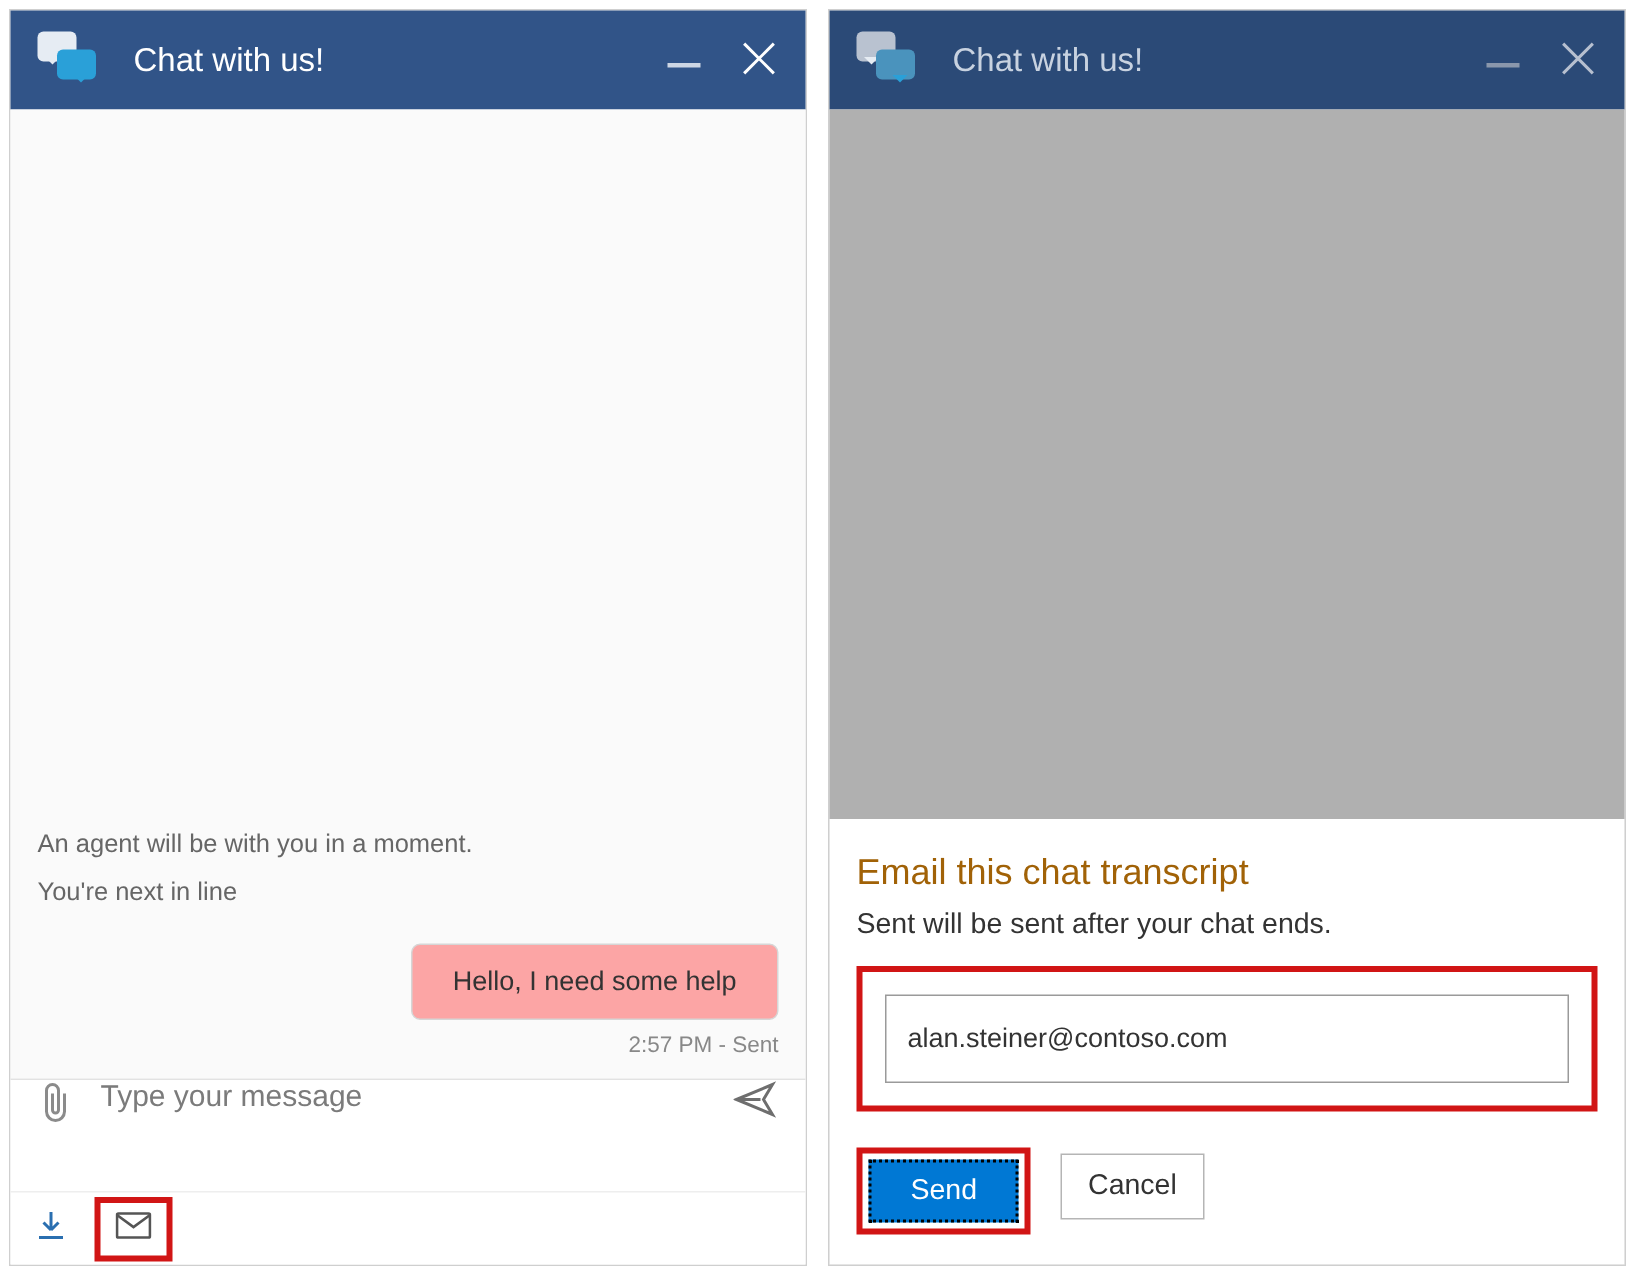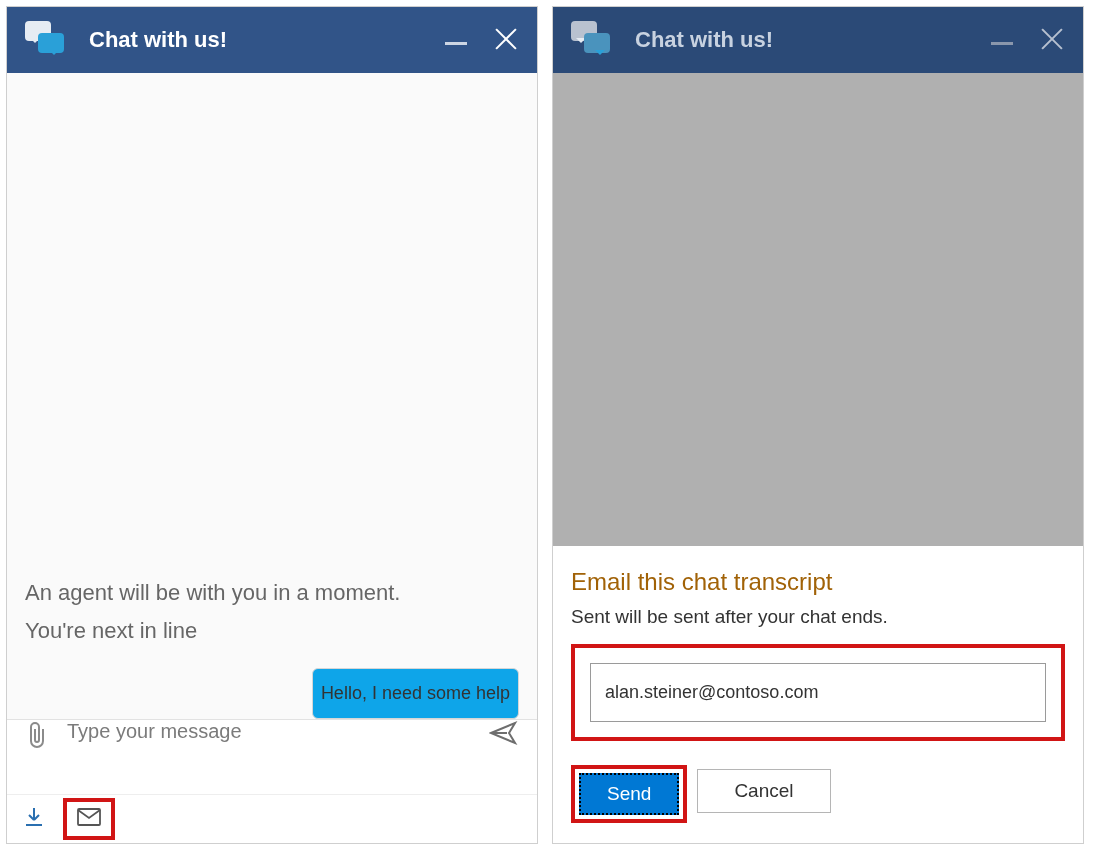--- a/index.html
+++ b/index.html
@@ -1,35 +1,35 @@
 <!DOCTYPE html>
 <html><head>
 <meta charset="utf-8">
 <style>
   html,body{margin:0;padding:0;font-family:"Segoe UI",Arial,sans-serif;background:#fff}
   .stage{display:flex;gap:14px;padding:6px}
   .win{width:532px;height:838px;border:1px solid #cfcfcf;display:flex;flex-direction:column;position:relative;box-sizing:border-box}
   
   .hdr{height:66px;background:#315488;display:flex;align-items:center;padding:0 18px;color:#fff}
-  .hdr-title{font-size:22px;font-weight:700;margin-left:18px;flex:1}
+  .hdr-title{font-size:22px;font-weight:400;margin-left:18px;flex:1}
   .chat-logo{width:46px;height:38px;position:relative}
   .bubble1{position:absolute;width:26px;height:20px;background:#e6ecf3;border-radius:4px;left:0;top:0}
   .bubble1:after{content:"";position:absolute;left:5px;bottom:-7px;border:5px solid transparent;border-top-color:#e6ecf3}
   .bubble2{position:absolute;width:26px;height:20px;background:#2aa0d8;border-radius:4px;left:13px;top:12px}
   .bubble2:after{content:"";position:absolute;right:5px;bottom:-7px;border:5px solid transparent;border-top-color:#2aa0d8}
   .hdr-min{width:22px;height:3px;background:#cdd6e4;margin-right:26px;margin-top:6px;cursor:pointer}
   .hdr-x{width:26px;height:26px;position:relative;cursor:pointer}
   .hdr-x:before,.hdr-x:after{content:"";position:absolute;left:12px;top:-2px;width:2px;height:28px;background:#fff}
   .hdr-x:before{transform:rotate(45deg)}.hdr-x:after{transform:rotate(-45deg)}
   
   .body{flex:1;background:#fafafa;display:flex;flex-direction:column;padding:0 18px;overflow:hidden}
   .spacer{flex:1}
-  .sys{color:#666;font-size:22px;margin:6px 0}
+  .sys{color:#666;font-size:17px;margin:6px 0}
   .msg-row{display:flex;justify-content:flex-end;margin-top:18px}
-  .msg{border:1px solid #d6d6d6;border-radius:6px;background:#0ea5e9;padding:14px 8px;font-size:18px;color:#333;max-width:260px}
+  .msg{border:1px solid #d6d6d6;border-radius:6px;background:#fca5a5;padding:14px 27px;font-size:18px;color:#333;max-width:260px}
   .meta{text-align:right;color:#888;font-size:15px;margin:8px 0 14px 0}
   
   .composer{border-top:1px solid #e2e2e2;background:#fff;display:flex;align-items:flex-start;height:74px;padding:0 18px}
   .attach{width:24px;height:30px;position:relative;color:#868686;margin-right:18px}
   .attach svg{width:24px;height:30px;stroke:#8b8b8b;fill:none;stroke-width:2}
   .input{flex:1;font-size:20px;color:#7b7b7b}
   .send svg{width:30px;height:26px;stroke:#6e6e6e;fill:none;stroke-width:2}
   
   .foot{height:48px;background:#fff;display:flex;align-items:center;padding:0 18px;gap:20px;border-top:1px solid #eee}
   .dl svg{width:18px;height:20px;stroke:#2a6fb0;fill:none;stroke-width:2}
@@ -40,24 +40,24 @@
   .dim .hdr{background:#2b4a77}
   .dim .hdr-title{color:#c8d2e0}
   .dim .hdr-min{background:#8a97ac}
   .dim .hdr-x:before,.dim .hdr-x:after{background:#b7c0d0}
   .sys-dim{color:#555}
   .dialog{position:absolute;left:0;right:0;bottom:0;background:#fff;padding:22px 18px 20px 18px}
   .dlg-title{font-size:24px;color:#a16207;margin:0 0 10px 0;font-weight:400}
   .dlg-sub{font-size:19px;color:#333;margin:0 0 16px 0}
   .email-hl{border:4px solid #d11515;padding:15px}
   .email-in{width:100%;box-sizing:border-box;border:1px solid #9a9a9a;padding:18px 14px;font-size:18px;color:#333;font-family:inherit}
-  .dlg-btns{display:flex;gap:10px;margin-top:24px;align-items:flex-start}
+  .dlg-btns{display:flex;gap:20px;margin-top:24px;align-items:flex-start}
   .send-hl{border:4px solid #d11515;padding:4px}
   .btn-send{background:#0078d4;color:#fff;border:2px dotted #000;outline:none;font-size:19px;padding:8px 26px;cursor:pointer;font-family:inherit}
-  .btn-cancel{background:#fff;color:#333;border:1px solid #b5b5b5;font-size:19px;padding:10px 36px;cursor:pointer;font-family:inherit;margin-top:4px}
+  .btn-cancel{background:#fff;color:#333;border:1px solid #b5b5b5;font-size:19px;padding:10px 17px;cursor:pointer;font-family:inherit;margin-top:4px}
 </style>
 </head>
 <body>
 
 <div class="stage">
 
   <div class="win">
     <div class="hdr">
       <div class="chat-logo">
         <div class="bubble1"></div>
@@ -68,20 +68,21 @@
       <div class="hdr-x"></div>
     </div>
 
     <div class="body">
       <div class="spacer"></div>
       <div class="sys">An agent will be with you in a moment.</div>
       <div class="sys">You're next in line</div>
       <div class="msg-row">
         <div class="msg">Hello, I need some help</div>
       </div>
+      <div class="meta">2:57 PM - Sent</div>
     </div>
 
     <div class="composer">
       <div class="attach">
         <svg viewBox="0 0 24 30">
             <path d="M18 9v12a6 6 0 0 1-12 0V7a4 4 0 1 1 8 0v13a2 2 0 1 1-4 0V9"></path>
           </svg>
       </div>
       <div class="input">Type your message</div>
       <div class="send">

